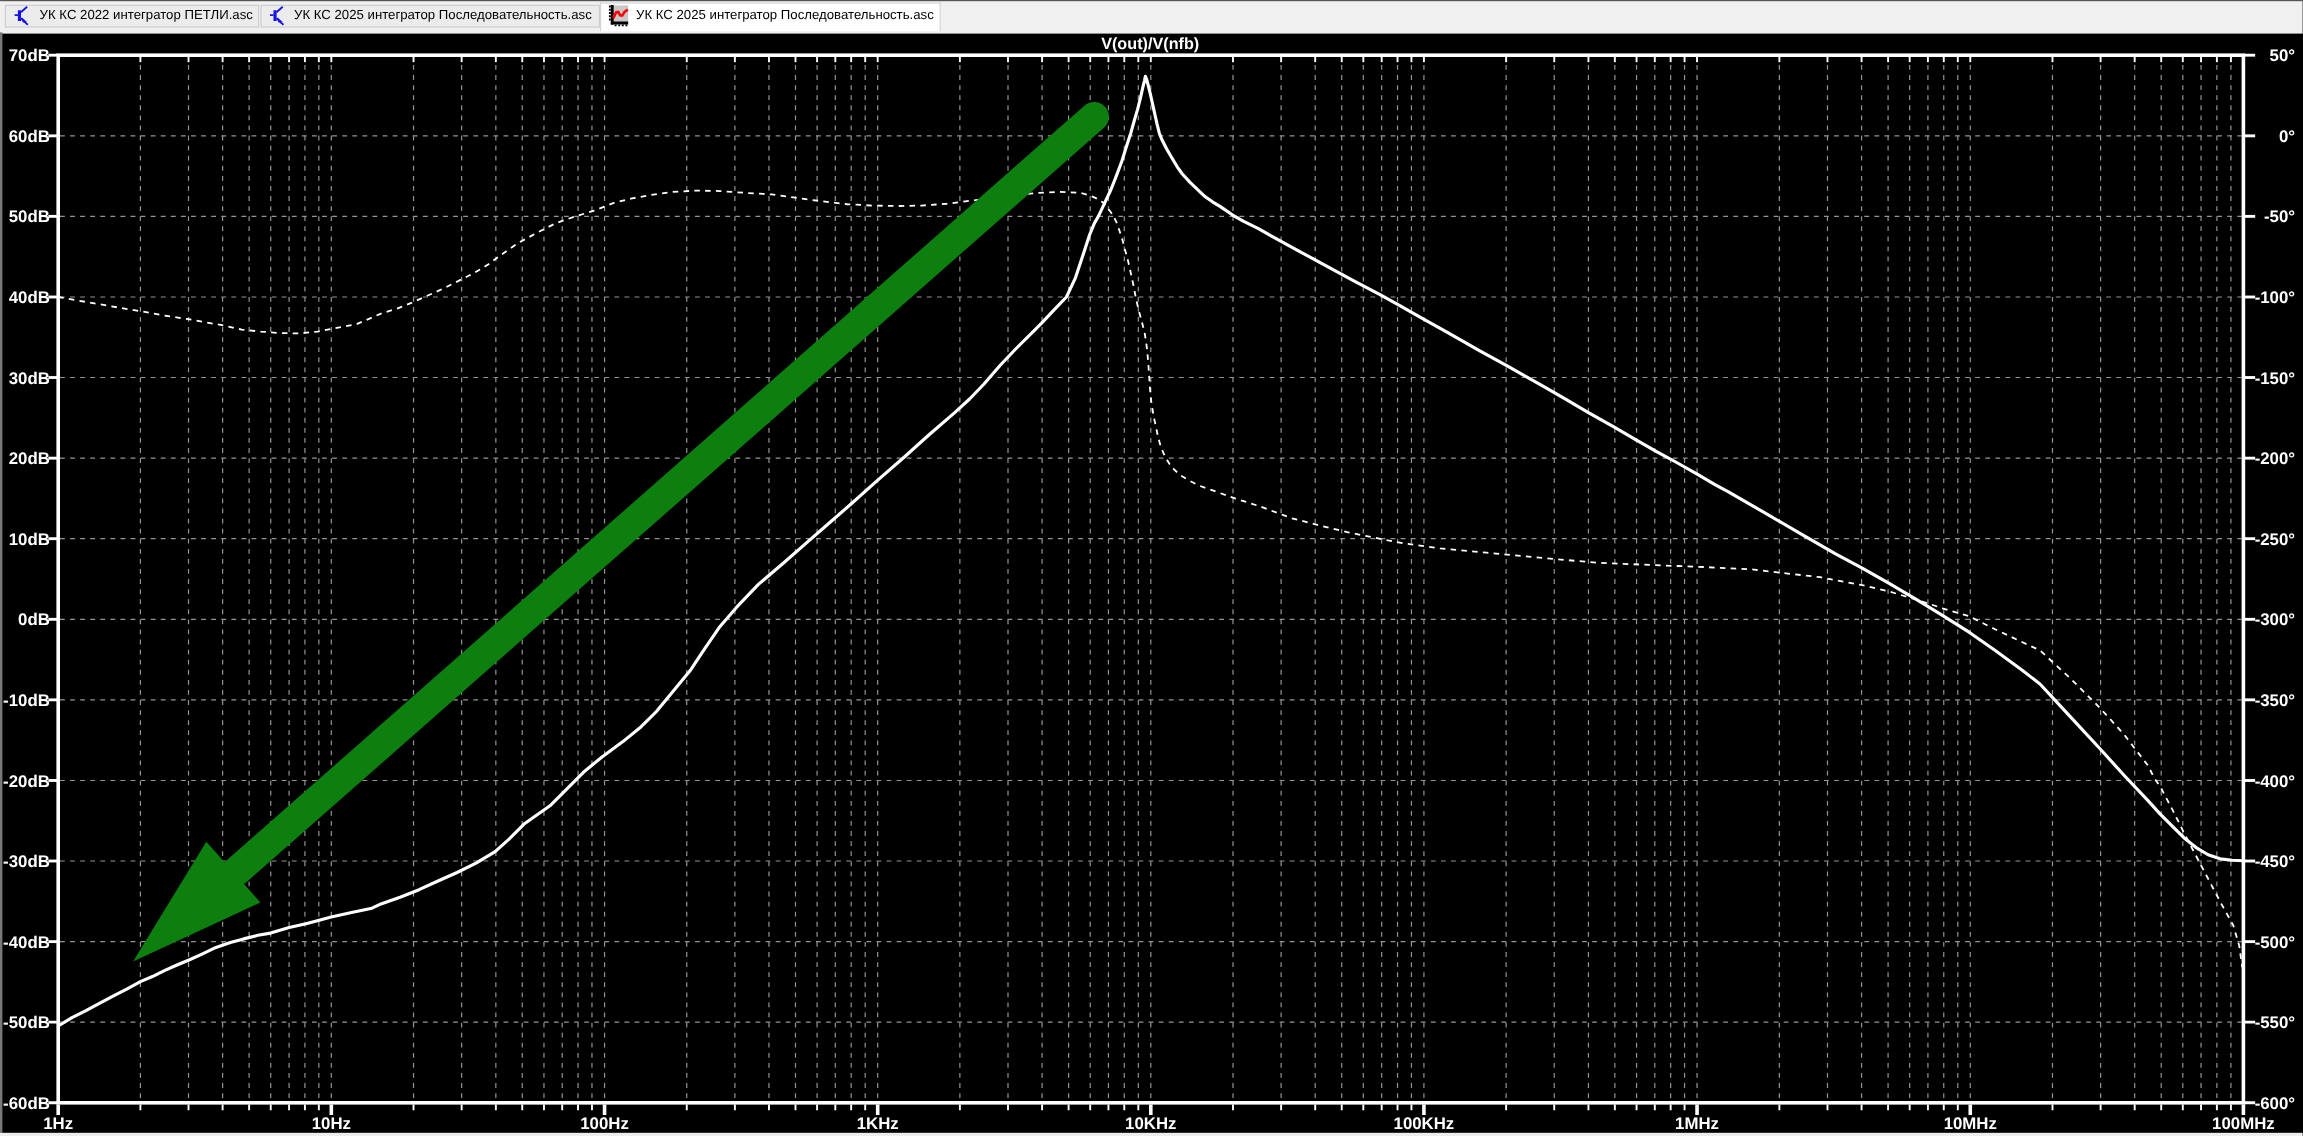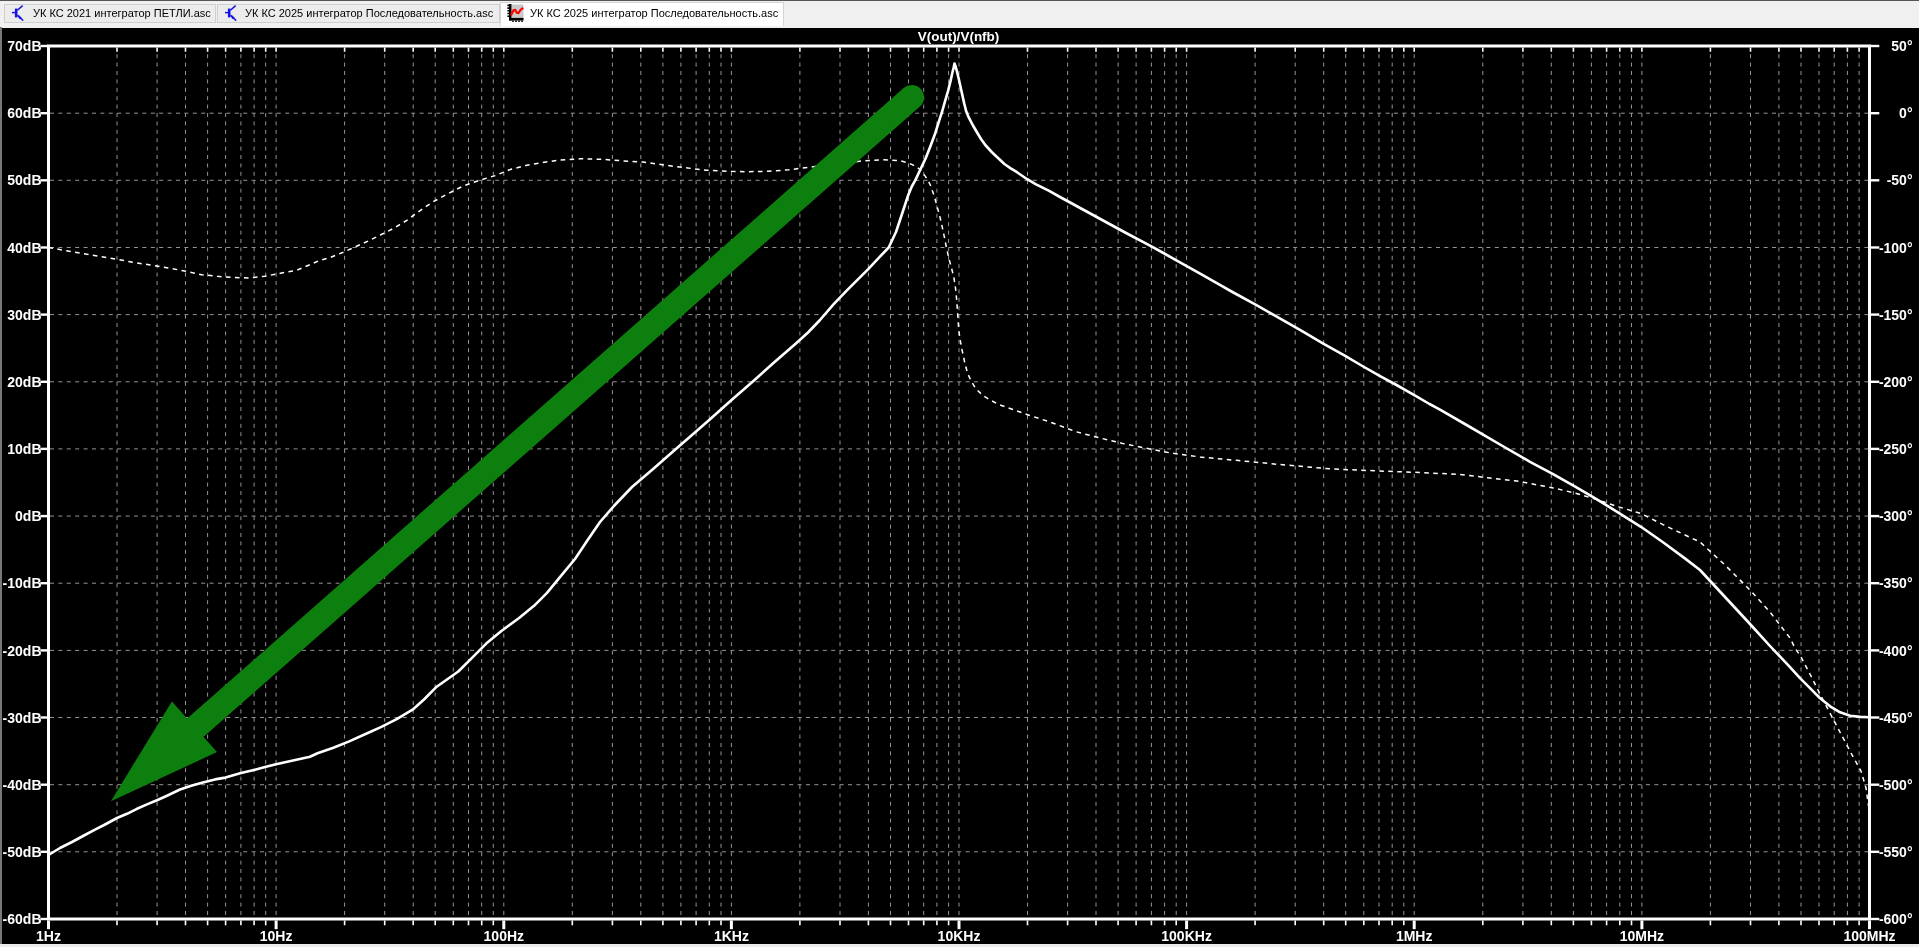--- a/index.html
+++ b/index.html
@@ -340,18 +340,18 @@
             <line x1="0.4" y1="6.8" x2="2" y2="6.8"></line>
             <line x1="0.4" y1="9.5" x2="2" y2="9.5"></line>
             <line x1="0.4" y1="12.2" x2="2" y2="12.2"></line>
             <line x1="6" y1="16.4" x2="6" y2="18"></line>
             <line x1="9" y1="16.4" x2="9" y2="18"></line>
             <line x1="12" y1="16.4" x2="12" y2="18"></line>
             <line x1="15" y1="16.4" x2="15" y2="18"></line>
           </g>
           <polyline points="4,11.3 6.5,6.2 8.2,6 9.8,8.7 11.5,9 13.5,5.9 16.2,3.9" fill="none" stroke="#f00" stroke-width="2.2"></polyline>
         </svg></div>
-<div id="t1" style="position:absolute;left:33px;top:6px;font-size:11px;color:#000;white-space:nowrap">УК КС 2021 интегратор ПЕТЛИ.asc</div>
+<div id="t1" style="position:absolute;left:33px;top:6px;font-size:11px;color:#000;white-space:nowrap">УК КС 2022 интегратор ПЕТЛИ.asc</div>
 <div id="t2" style="position:absolute;left:245px;top:6px;font-size:11px;color:#000;white-space:nowrap">УК КС 2025 интегратор Последовательность.asc</div>
 <div id="t3" style="position:absolute;left:530px;top:6px;font-size:11px;color:#000;white-space:nowrap">УК КС 2025 интегратор Последовательность.asc</div>
 </div>
 <div style="position:absolute;left:0;top:27px;width:2px;height:917px;background:#787878"></div>
 <div style="position:absolute;left:0;top:944px;width:1919px;height:3px;background:#ededed"></div>
 </div>
 </body></html>

